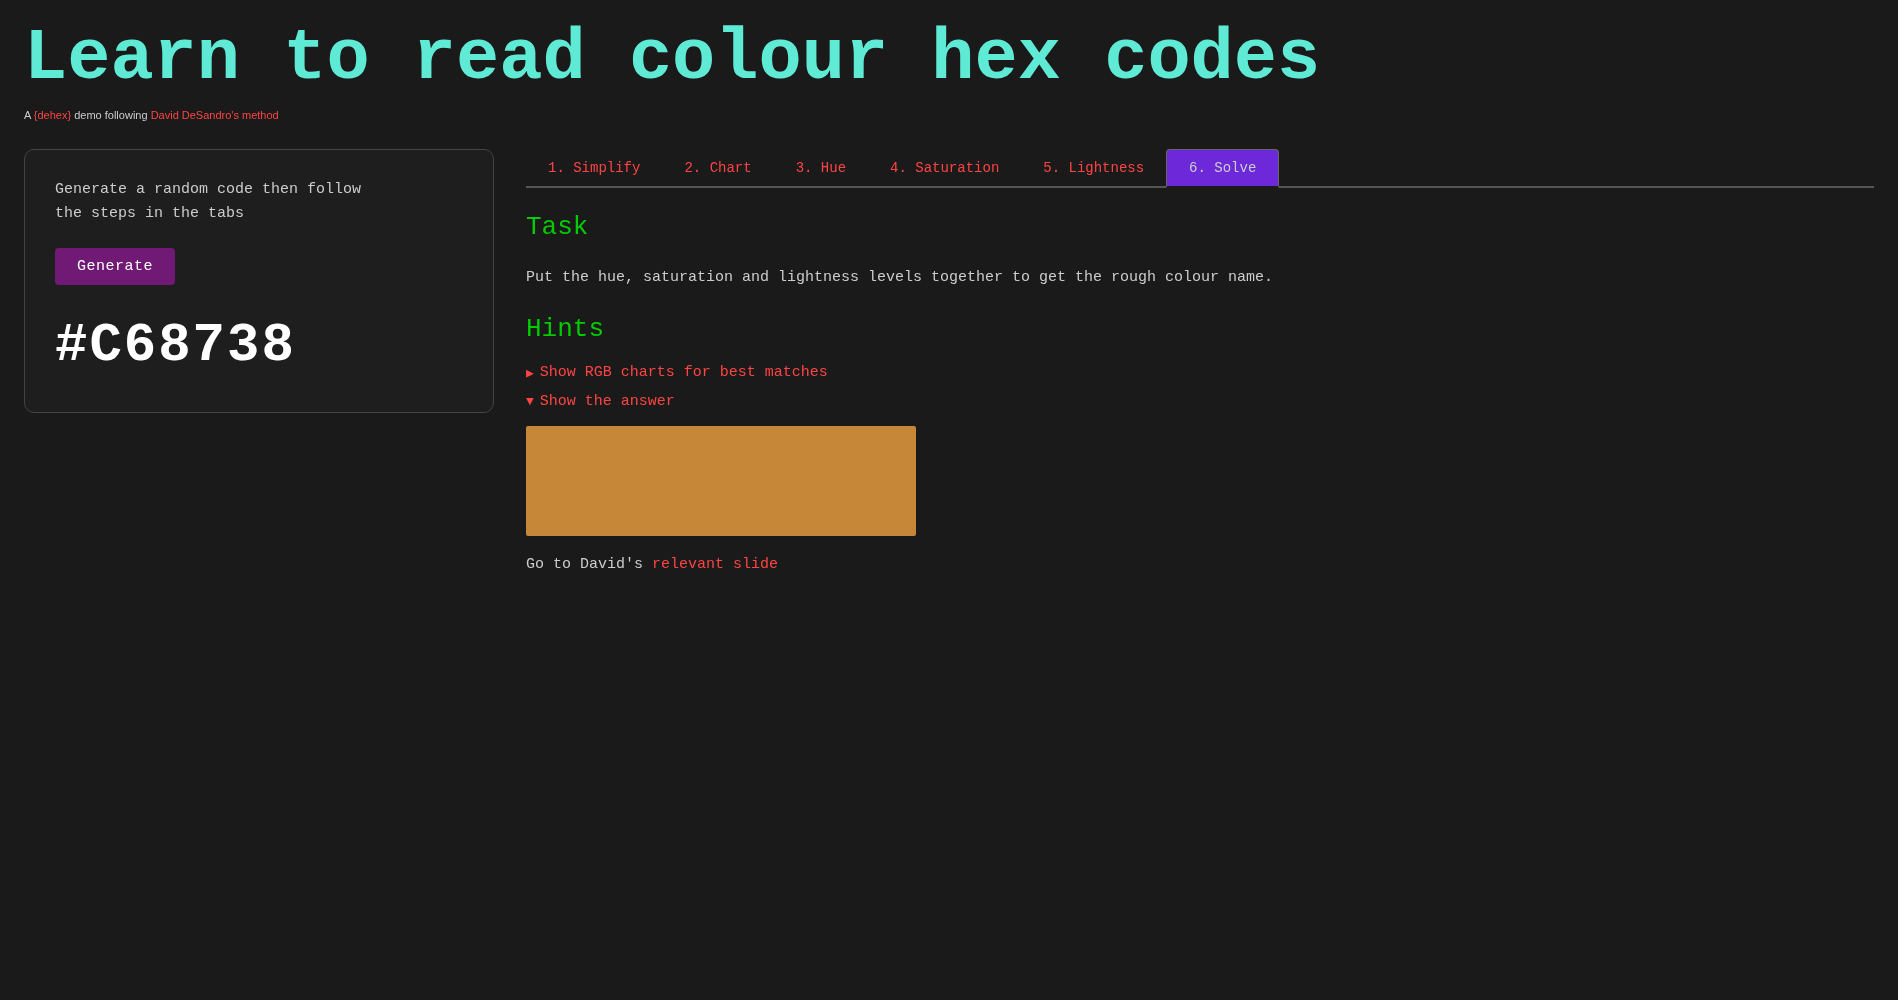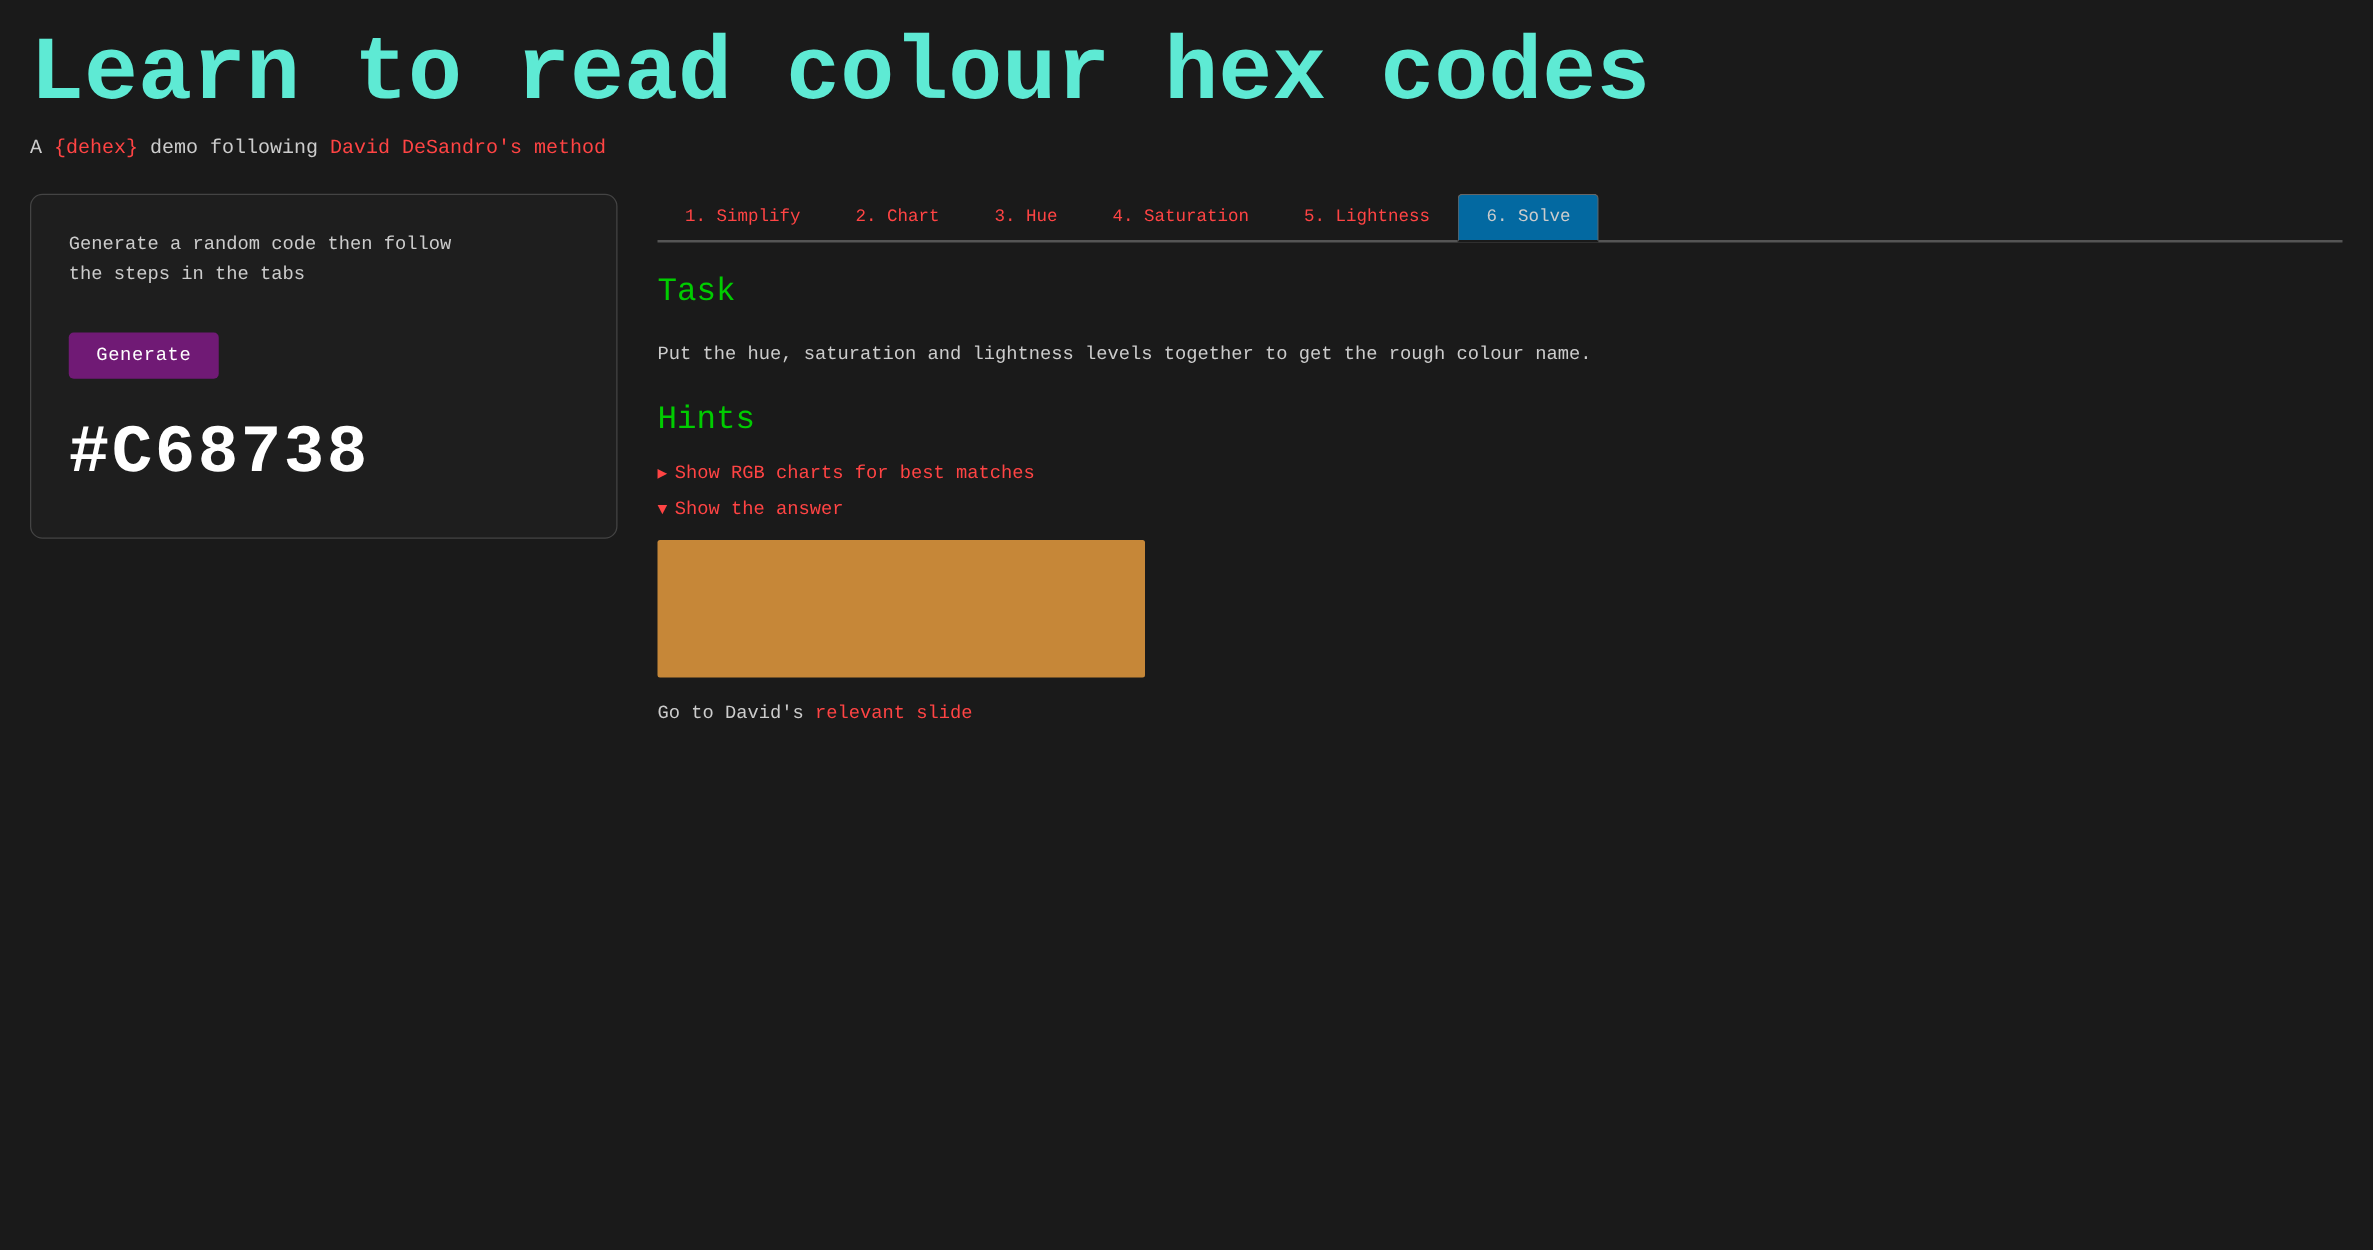--- a/index.html
+++ b/index.html
@@ -15,24 +15,24 @@
     h1 {
       font-size: 72px;
       font-weight: bold;
       color: #5eead4;
       line-height: 1.1;
       margin-bottom: 10px;
       font-family: 'Courier New', Courier, monospace;
     }
 
     .subtitle {
-      font-size: 16px;
+      font-size: 11px;
       color: #cccccc;
       margin-bottom: 28px;
-      font-family: Liberation Mono, monospace;
+      font-family: Liberation Sans, sans-serif;
     }
 
     .subtitle .dehex {
       color: #ff4444;
     }
 
     .subtitle .david-link {
       color: #ff4444;
       text-decoration: none;
     }
@@ -49,21 +49,21 @@
       border: 1.5px solid #444;
       border-radius: 10px;
       padding: 28px 30px 36px 30px;
       background: #1e1e1e;
     }
 
     .left-panel .instructions {
       font-size: 15px;
       color: #cccccc;
       line-height: 1.6;
-      margin-bottom: 34px;
+      margin-bottom: 22px;
     }
 
     .generate-btn {
       background: #701a75;
       color: #fff;
       border: none;
       border-radius: 4px;
       padding: 10px 22px;
       font-size: 15px;
       font-family: 'Courier New', Courier, monospace;
@@ -104,21 +104,21 @@
       margin-bottom: -2px;
       white-space: nowrap;
       text-align: right;
     }
 
     .tab.active {
       color: #cccccc;
       border: 1.5px solid #666;
       border-bottom: 2px solid #1a1a1a;
       border-radius: 4px 4px 0 0;
-      background: #0369a1;
+      background: #6d28d9;
     }
 
     .section-title {
       font-size: 26px;
       color: #00cc00;
       font-family: 'Courier New', Courier, monospace;
       margin-bottom: 24px;
       margin-top: 4px;
     }
 

